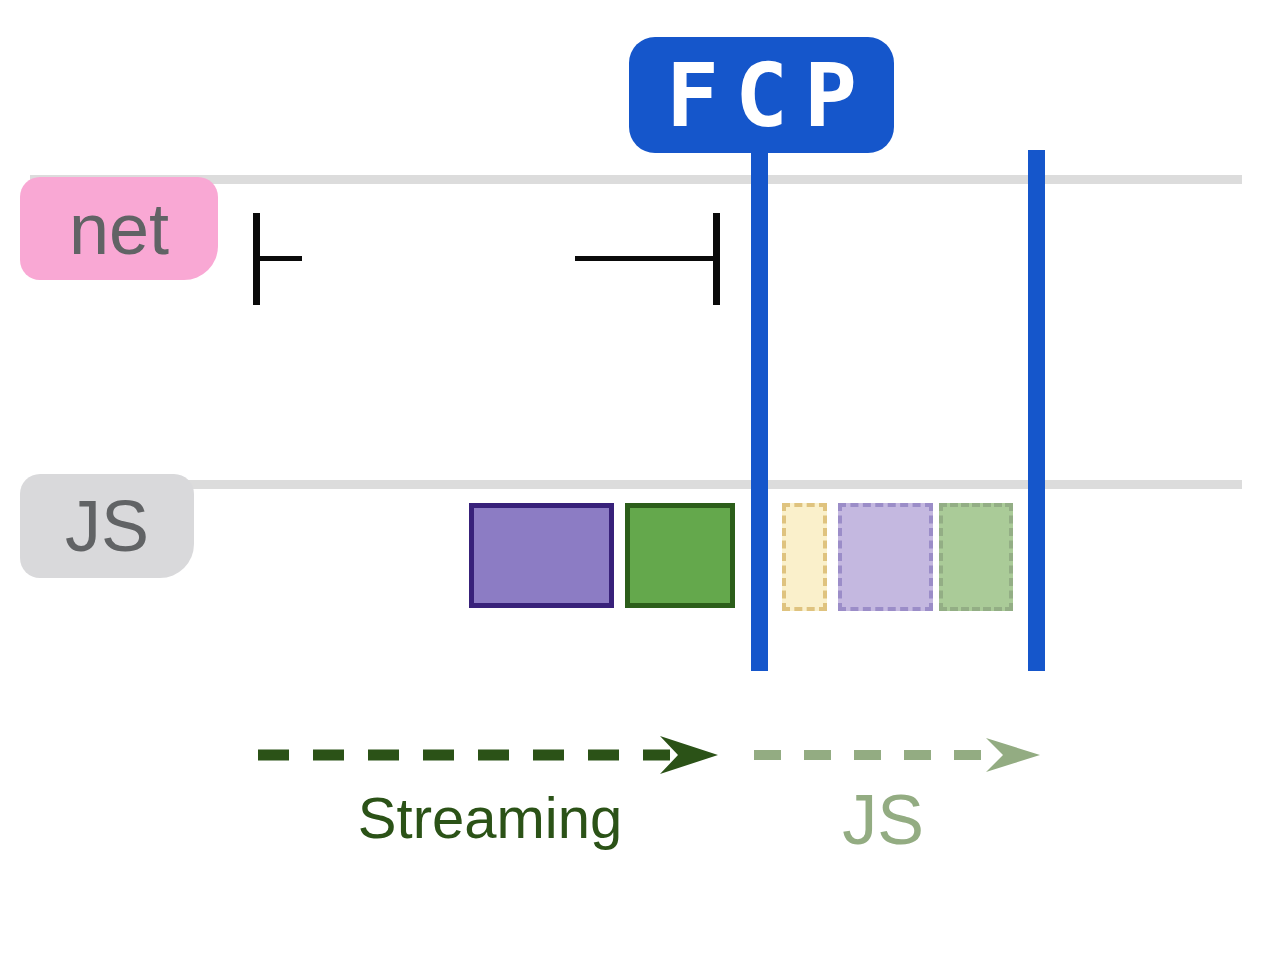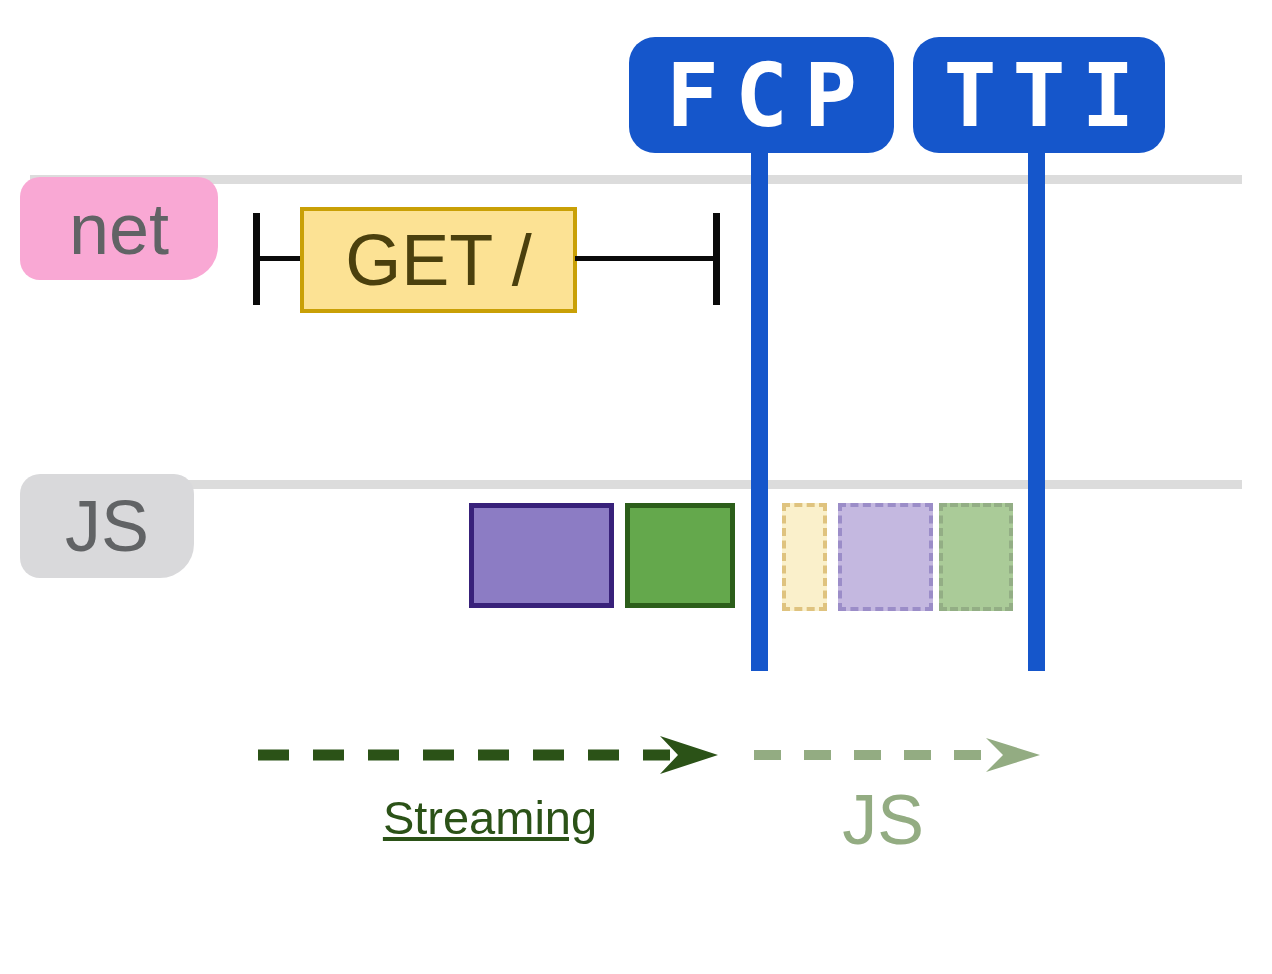--- a/index.html
+++ b/index.html
@@ -49,43 +49,41 @@
   .task-1{left:469px;width:145px;}
   .task-2{left:625px;width:110px;}
   .task-3{left:782px;width:45px;}
   .task-4{left:838px;width:95px;}
   .task-5{left:939px;width:74px;}
   
   .arrow-svg{position:absolute;overflow:visible;}
   .arrow-streaming{left:250px;top:735px;width:480px;height:40px;}
   .arrow-js{left:748px;top:735px;width:300px;height:40px;}
   .caption{position:absolute;text-align:center;}
-  .caption-streaming{left:240px;top:775px;width:500px;font-size:47px;line-height:86px;text-decoration:underline;}
+  .caption-streaming{left:240px;top:775px;width:500px;font-size:58px;line-height:86px;}
   .caption-js{left:718px;top:781px;width:330px;font-size:70px;line-height:79px;}
 </style>
 </head>
 <body>
 
 <div class="canvas">
 
   <div class="track-line track-line-net" style="background-color: rgb(220, 220, 220);"></div>
   <div class="track-line track-line-js" style="background-color: rgb(220, 220, 220);"></div>
 
   <div class="stem stem-fcp" style="background-color: rgb(21, 86, 203);"></div>
   <div class="stem stem-tti" style="background-color: rgb(21, 86, 203);"></div>
 
   <div class="badge badge-fcp" style="background-color: rgb(21, 86, 203);">FCP</div>
-  <div class="badge badge-tti" style="background-color: rgb(21, 86, 203);">TTI</div>
 
   <div class="track-label track-label-net" style="background-color: #f9a8d4; color: rgb(97, 99, 101);">net</div>
   <div class="track-label track-label-js" style="background-color: rgb(217, 217, 219); color: rgb(97, 99, 101);">JS</div>
 
   <div class="tick tick-start" style="background-color: rgb(10, 10, 10);"></div>
   <div class="conn conn-left" style="background-color: rgb(10, 10, 10);"></div>
-  <div class="request-box" style="background-color: rgb(252, 226, 148); border-color: rgb(201, 160, 6); color: rgb(75, 64, 13);">GET /</div>
   <div class="conn conn-right" style="background-color: rgb(10, 10, 10);"></div>
   <div class="tick tick-end" style="background-color: rgb(10, 10, 10);"></div>
 
   <div class="task task-solid task-1" style="background-color: rgb(140, 124, 196); border-color: rgb(56, 33, 122); border-style: solid;"></div>
   <div class="task task-solid task-2" style="background-color: rgb(100, 168, 76); border-color: rgb(44, 94, 26); border-style: solid;"></div>
   <div class="task task-faded task-3" style="background-color: rgb(250, 240, 203); border-color: rgb(223, 195, 127); border-style: dashed;"></div>
   <div class="task task-faded task-4" style="background-color: rgb(196, 184, 224); border-color: rgb(155, 141, 200); border-style: dashed;"></div>
   <div class="task task-faded task-5" style="background-color: rgb(170, 203, 152); border-color: rgb(147, 174, 133); border-style: dashed;"></div>
 
   <svg class="arrow-svg arrow-streaming" viewBox="0 0 480 40" xmlns="http://www.w3.org/2000/svg">

